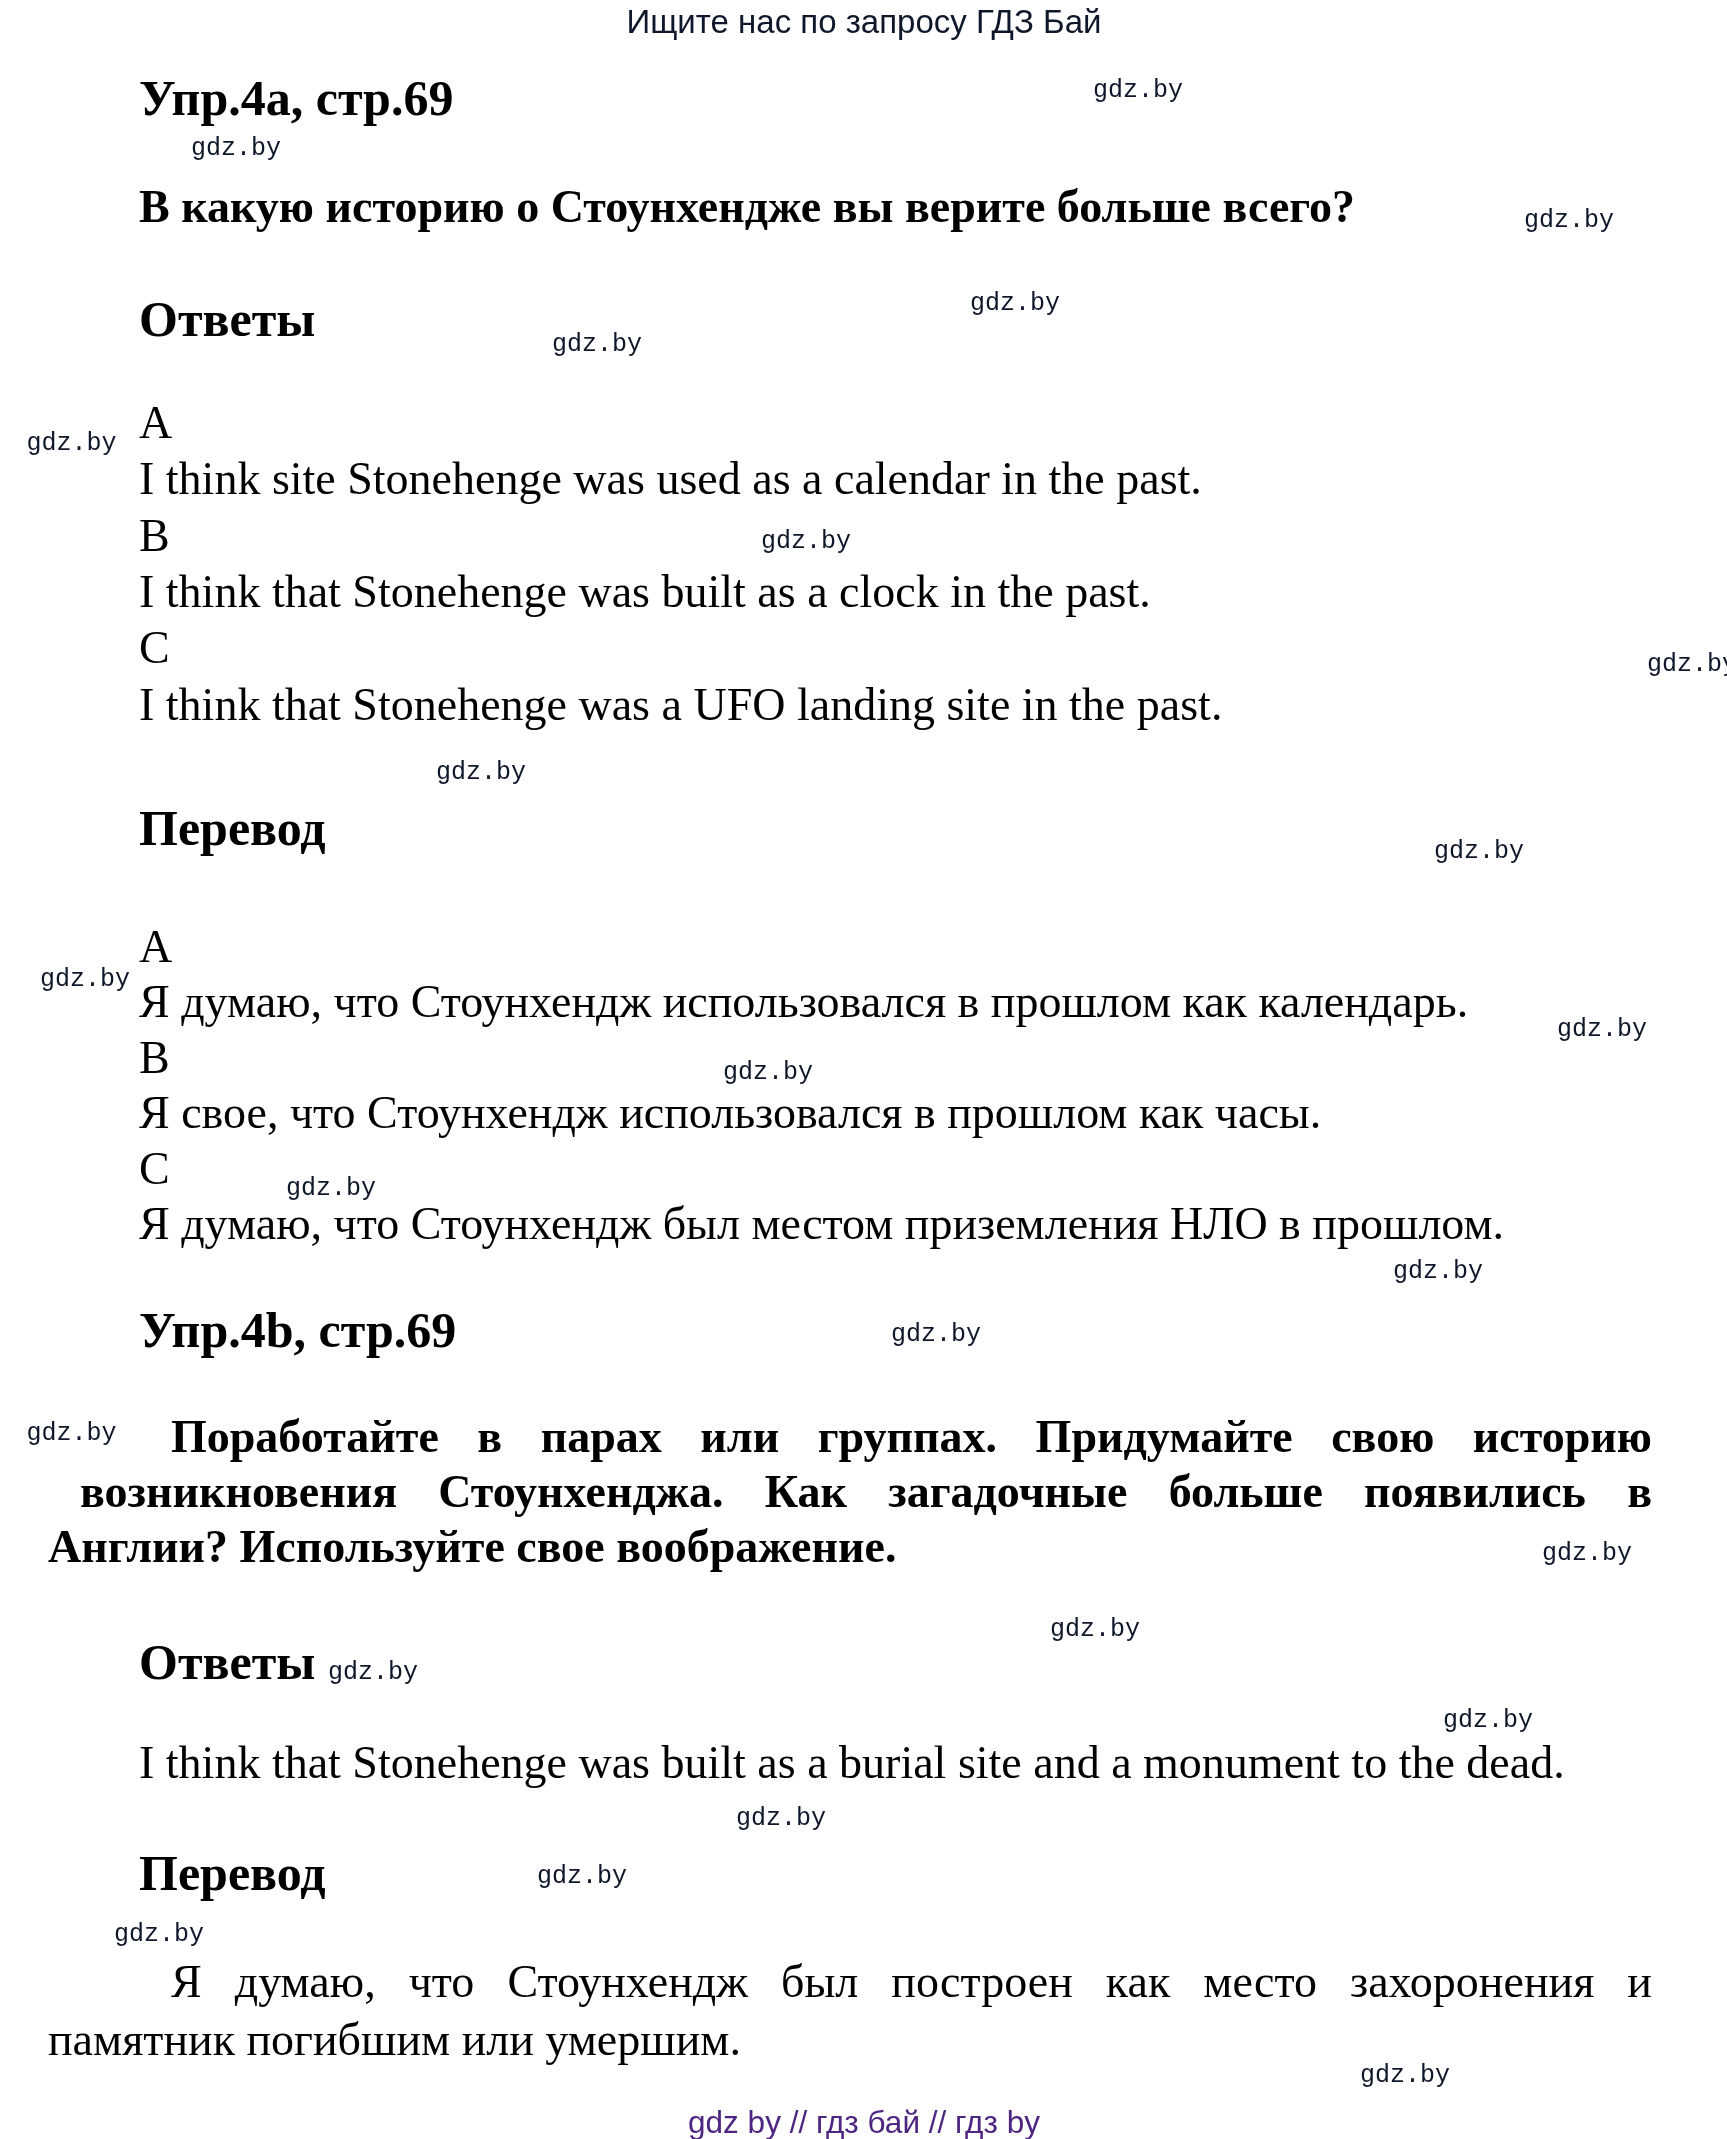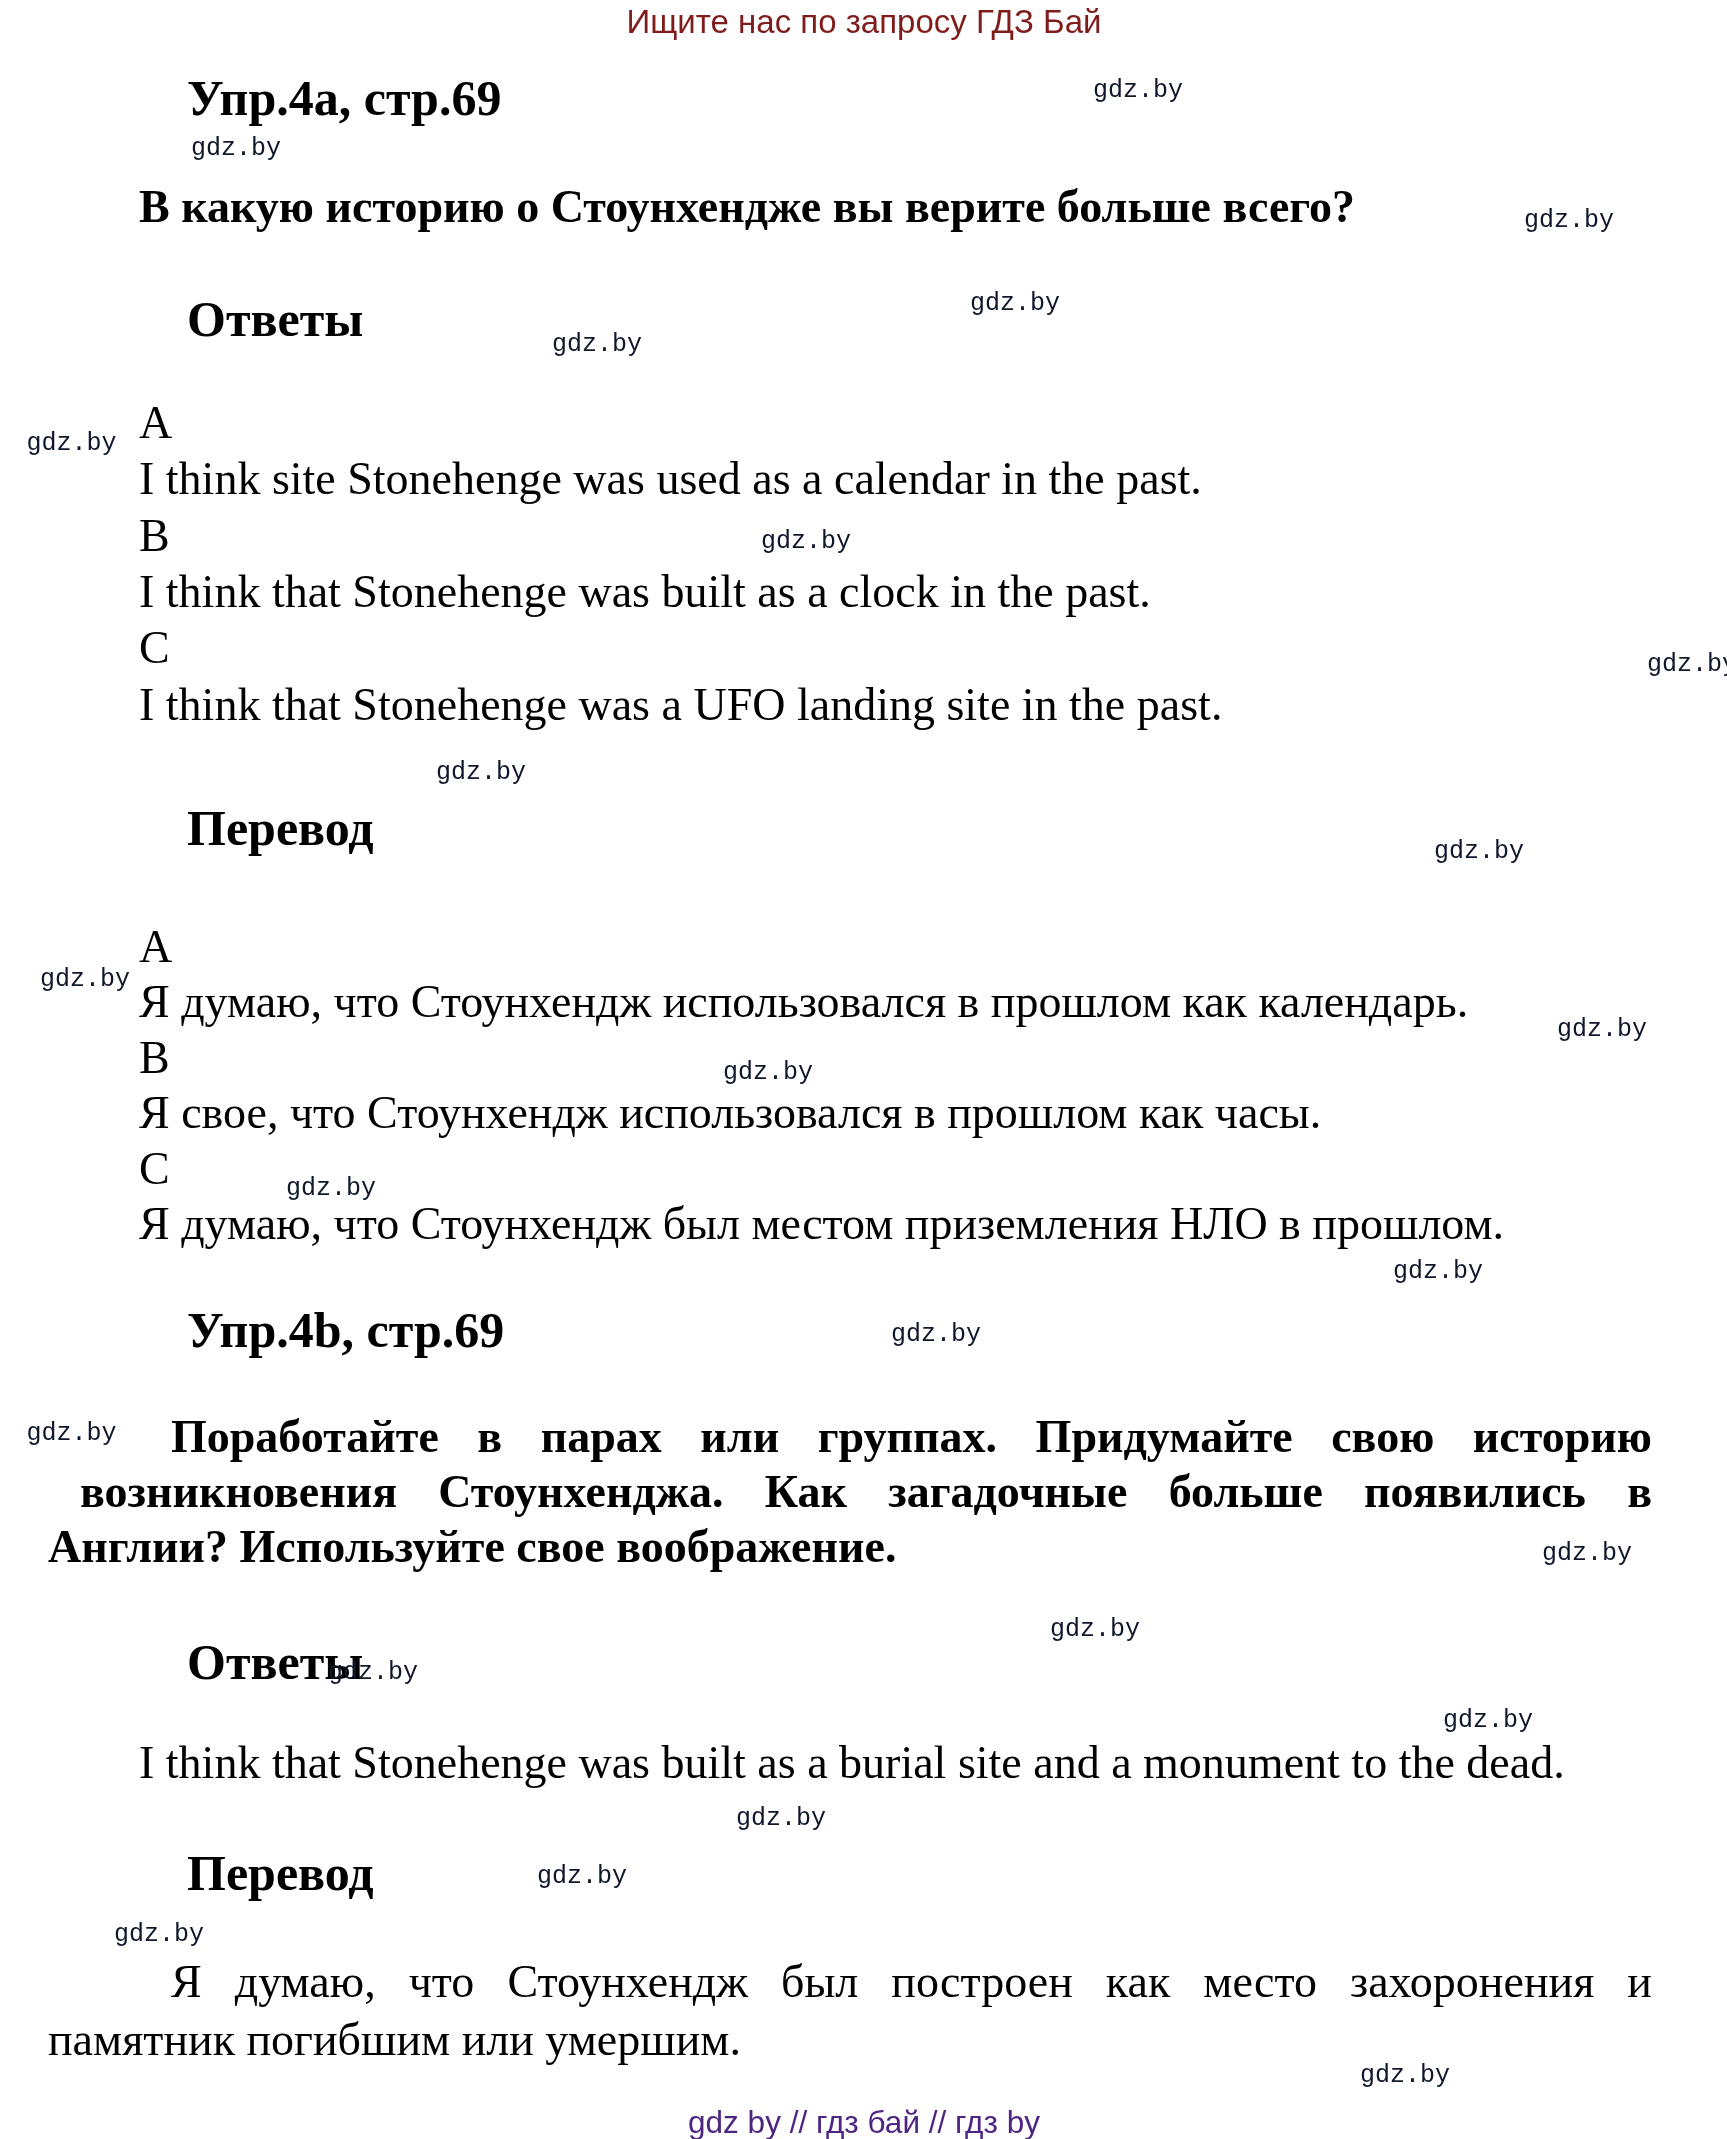--- a/index.html
+++ b/index.html
@@ -1,20 +1,20 @@
 <!DOCTYPE html>
 <html style="font-size:13.3px"><head>
 <meta charset="utf-8">
 <style>
   html,body{margin:0;padding:0;background:#ffffff;}
   .page{position:relative;width:1728px;height:2140px;background:#ffffff;
         font-family:"Liberation Serif","DejaVu Serif",serif;color:#000;overflow:hidden;}
   .banner{position:absolute;top:3.3px;left:0;width:100%;text-align:center;
-          font-family:"Liberation Sans","DejaVu Sans",sans-serif;font-size:33px;color:#7f1d1d;}
-  .heading{position:absolute;left:139px;font-size:50px;font-weight:bold;white-space:nowrap;line-height:1.1;margin-left:48px;}
+          font-family:"Liberation Sans","DejaVu Sans",sans-serif;font-size:33px;color:#0f172a;}
+  .heading{position:absolute;left:139px;font-size:50px;font-weight:bold;white-space:nowrap;line-height:1.1;}
   .line{position:absolute;left:139px;font-size:46px;white-space:nowrap;line-height:1.1;}
   .par{position:absolute;left:48px;right:76px;font-size:46px;line-height:55px;}
   .question{text-indent:91px;}
   .bold{font-weight:bold;}
   .jpar{position:absolute;left:48px;right:76px;font-size:46px;line-height:55px;}
   .jline{text-align:justify;text-align-last:justify;margin-left:32px;}
   .indent{text-indent:91px;}
   .footer{position:absolute;top:2104px;left:0;width:100%;text-align:center;
           font-family:"Liberation Sans","DejaVu Sans",sans-serif;font-size:31.5px;color:#4e2682;}
   .wm{position:absolute;font-family:Liberation Mono, monospace;

